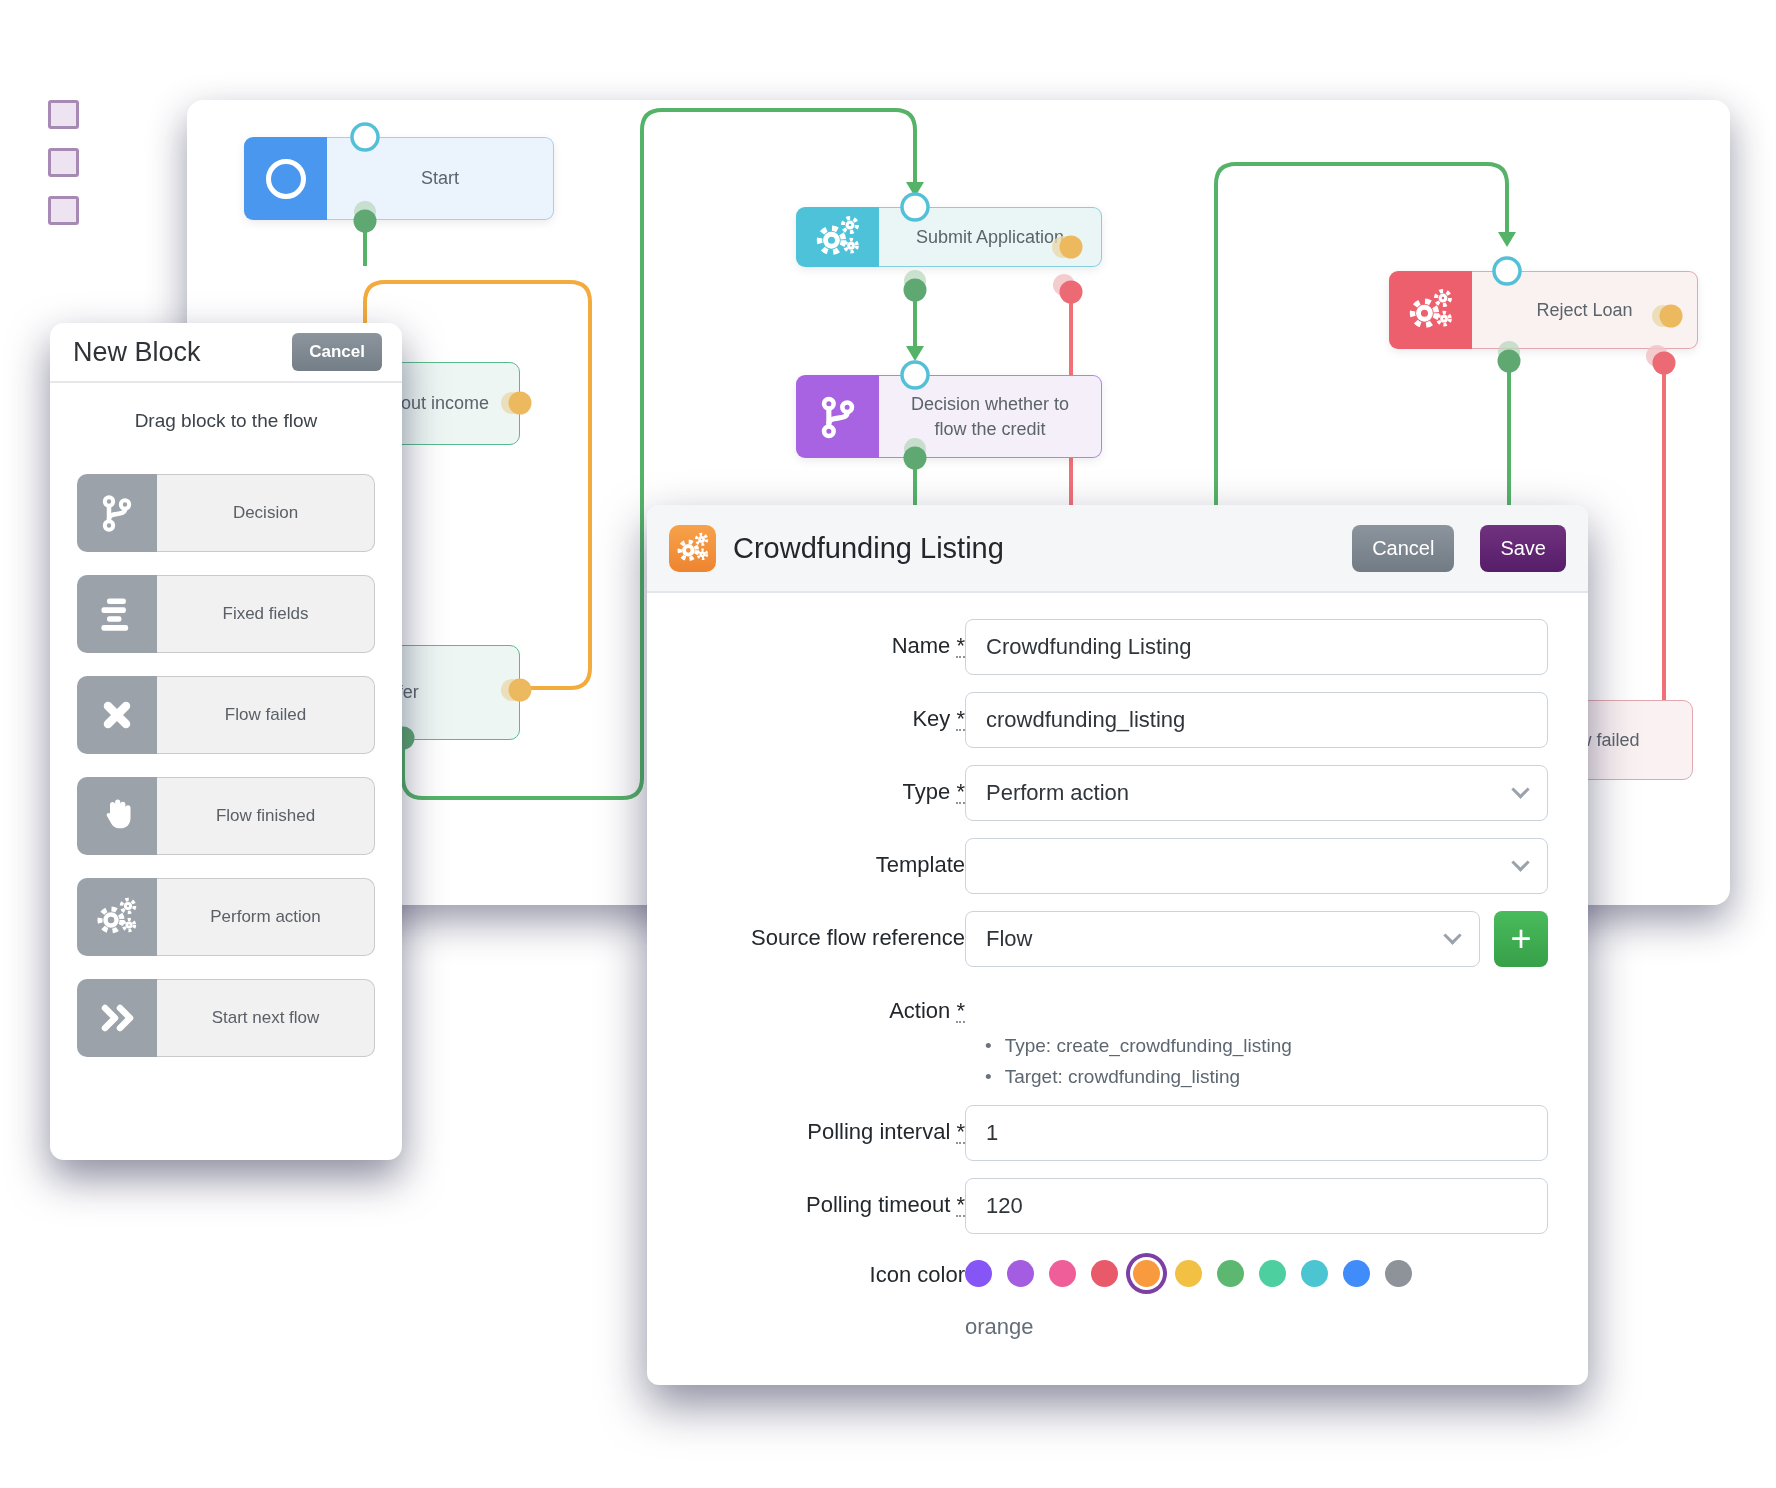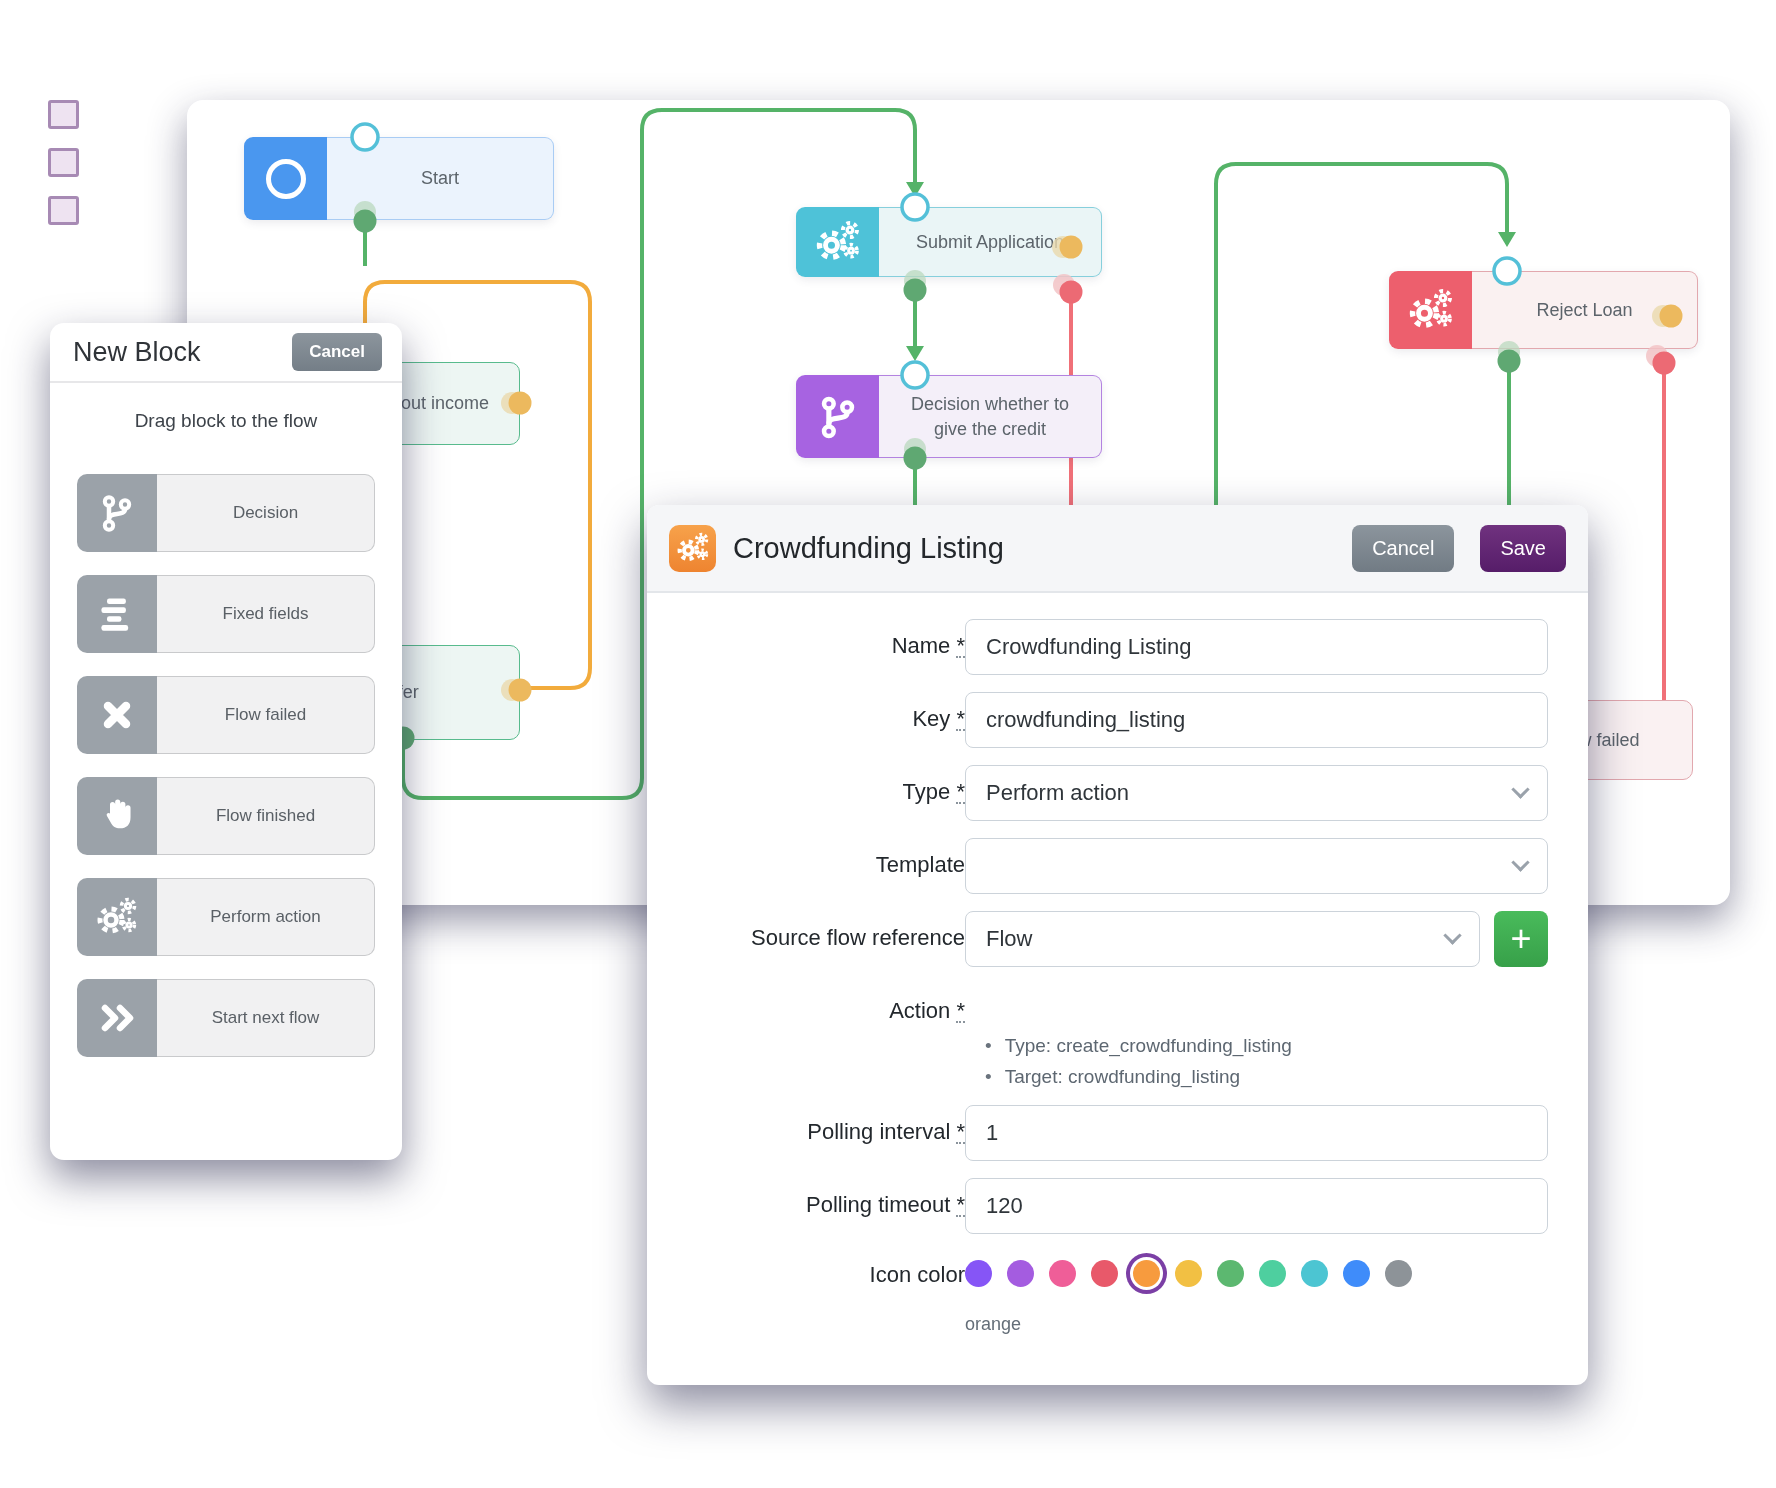--- a/index.html
+++ b/index.html
@@ -95,21 +95,21 @@
   .btn-plus { flex:0 0 54px; height:56px; background:linear-gradient(#49bb5b,#37a049);
     border:none; border-radius:8px; color:#fff; font-size:36px; line-height:1;
     display:flex; align-items:center; justify-content:center; cursor:pointer; }
   .notes { margin:-3px 0 17px 300px; }
   .note { font-size:19px; color:#5d6771; margin-bottom:9px; }
   .note::before { content:"•"; color:#6a737d; margin-right:13px; }
   .swatch-wrap { padding-top:9px; }
   .swatch-row { display:flex; gap:15px; align-items:center; }
   .sw { width:27px; height:27px; border-radius:50%; cursor:pointer; }
   .sw.sel-ring { box-shadow:0 0 0 3px #fff, 0 0 0 7px #7b3fa5; }
-  .color-name { margin-top:27px; font-size:18px; color:#646e78; }
+  .color-name { margin-top:27px; font-size:22px; color:#646e78; }
 </style>
 </head>
 <body>
 
 <div class="deco-sq" style="top:100px"></div>
 <div class="deco-sq" style="top:148px"></div>
 <div class="deco-sq" style="top:196px"></div>
 
 <div class="canvas-card">
 
@@ -125,21 +125,21 @@
     <path class="st-r" d="M1477,266 V604"></path>
   </svg>
 
   <div class="flow-block blk-start" style="left:23px;top:37px;width:310px;height:83px">
     <div class="fb-icon">
         <div class="ring-icon"></div>
       </div>
     <div class="fb-body">Start</div>
   </div>
 
-  <div class="flow-block blk-submit" style="left:575px;top:107px;width:306px;height:70px">
+  <div class="flow-block blk-submit" style="left:575px;top:107px;width:306px;height:60px">
     <div class="fb-icon">
       <svg width="50" height="50" viewBox="0 0 46 46" fill="none" stroke="#fff">
         <circle cx="17" cy="26" r="11" stroke-width="5" stroke-dasharray="5.2 5.2"></circle>
         <circle cx="17" cy="26" r="5.5" stroke-width="4.5"></circle>
         <circle cx="34" cy="12" r="6.5" stroke-width="3.6" stroke-dasharray="3.4 3.4"></circle>
         <circle cx="34" cy="12" r="2.6" stroke-width="3"></circle>
         <circle cx="35" cy="31" r="5.5" stroke-width="3.4" stroke-dasharray="3 3"></circle>
         <circle cx="35" cy="31" r="2.2" stroke-width="2.8"></circle>
       </svg>
     </div>
@@ -149,21 +149,21 @@
   <div class="flow-block blk-decision" style="left:575px;top:275px;width:306px;height:83px">
     <div class="fb-icon">
       <svg width="48" height="48" viewBox="0 0 42 42" fill="none" stroke="#fff">
         <path d="M13 13 V 30" stroke-width="4.5"></path>
         <path d="M13 27 C13 19 29 25 29 17" stroke-width="4.5"></path>
         <circle cx="13" cy="9.5" r="4.2" stroke-width="4"></circle>
         <circle cx="29" cy="12.5" r="4.2" stroke-width="4"></circle>
         <circle cx="13" cy="33.5" r="4.2" stroke-width="4"></circle>
       </svg>
     </div>
-    <div class="fb-body">Decision whether to give the credit</div>
+    <div class="fb-body">Decision whether to flow the credit</div>
   </div>
 
   <div class="flow-block blk-reject" style="left:1168px;top:171px;width:309px;height:78px">
     <div class="fb-icon">
       <svg width="50" height="50" viewBox="0 0 46 46" fill="none" stroke="#fff">
         <circle cx="17" cy="26" r="11" stroke-width="5" stroke-dasharray="5.2 5.2"></circle>
         <circle cx="17" cy="26" r="5.5" stroke-width="4.5"></circle>
         <circle cx="34" cy="12" r="6.5" stroke-width="3.6" stroke-dasharray="3.4 3.4"></circle>
         <circle cx="34" cy="12" r="2.6" stroke-width="3"></circle>
         <circle cx="35" cy="31" r="5.5" stroke-width="3.4" stroke-dasharray="3 3"></circle>

